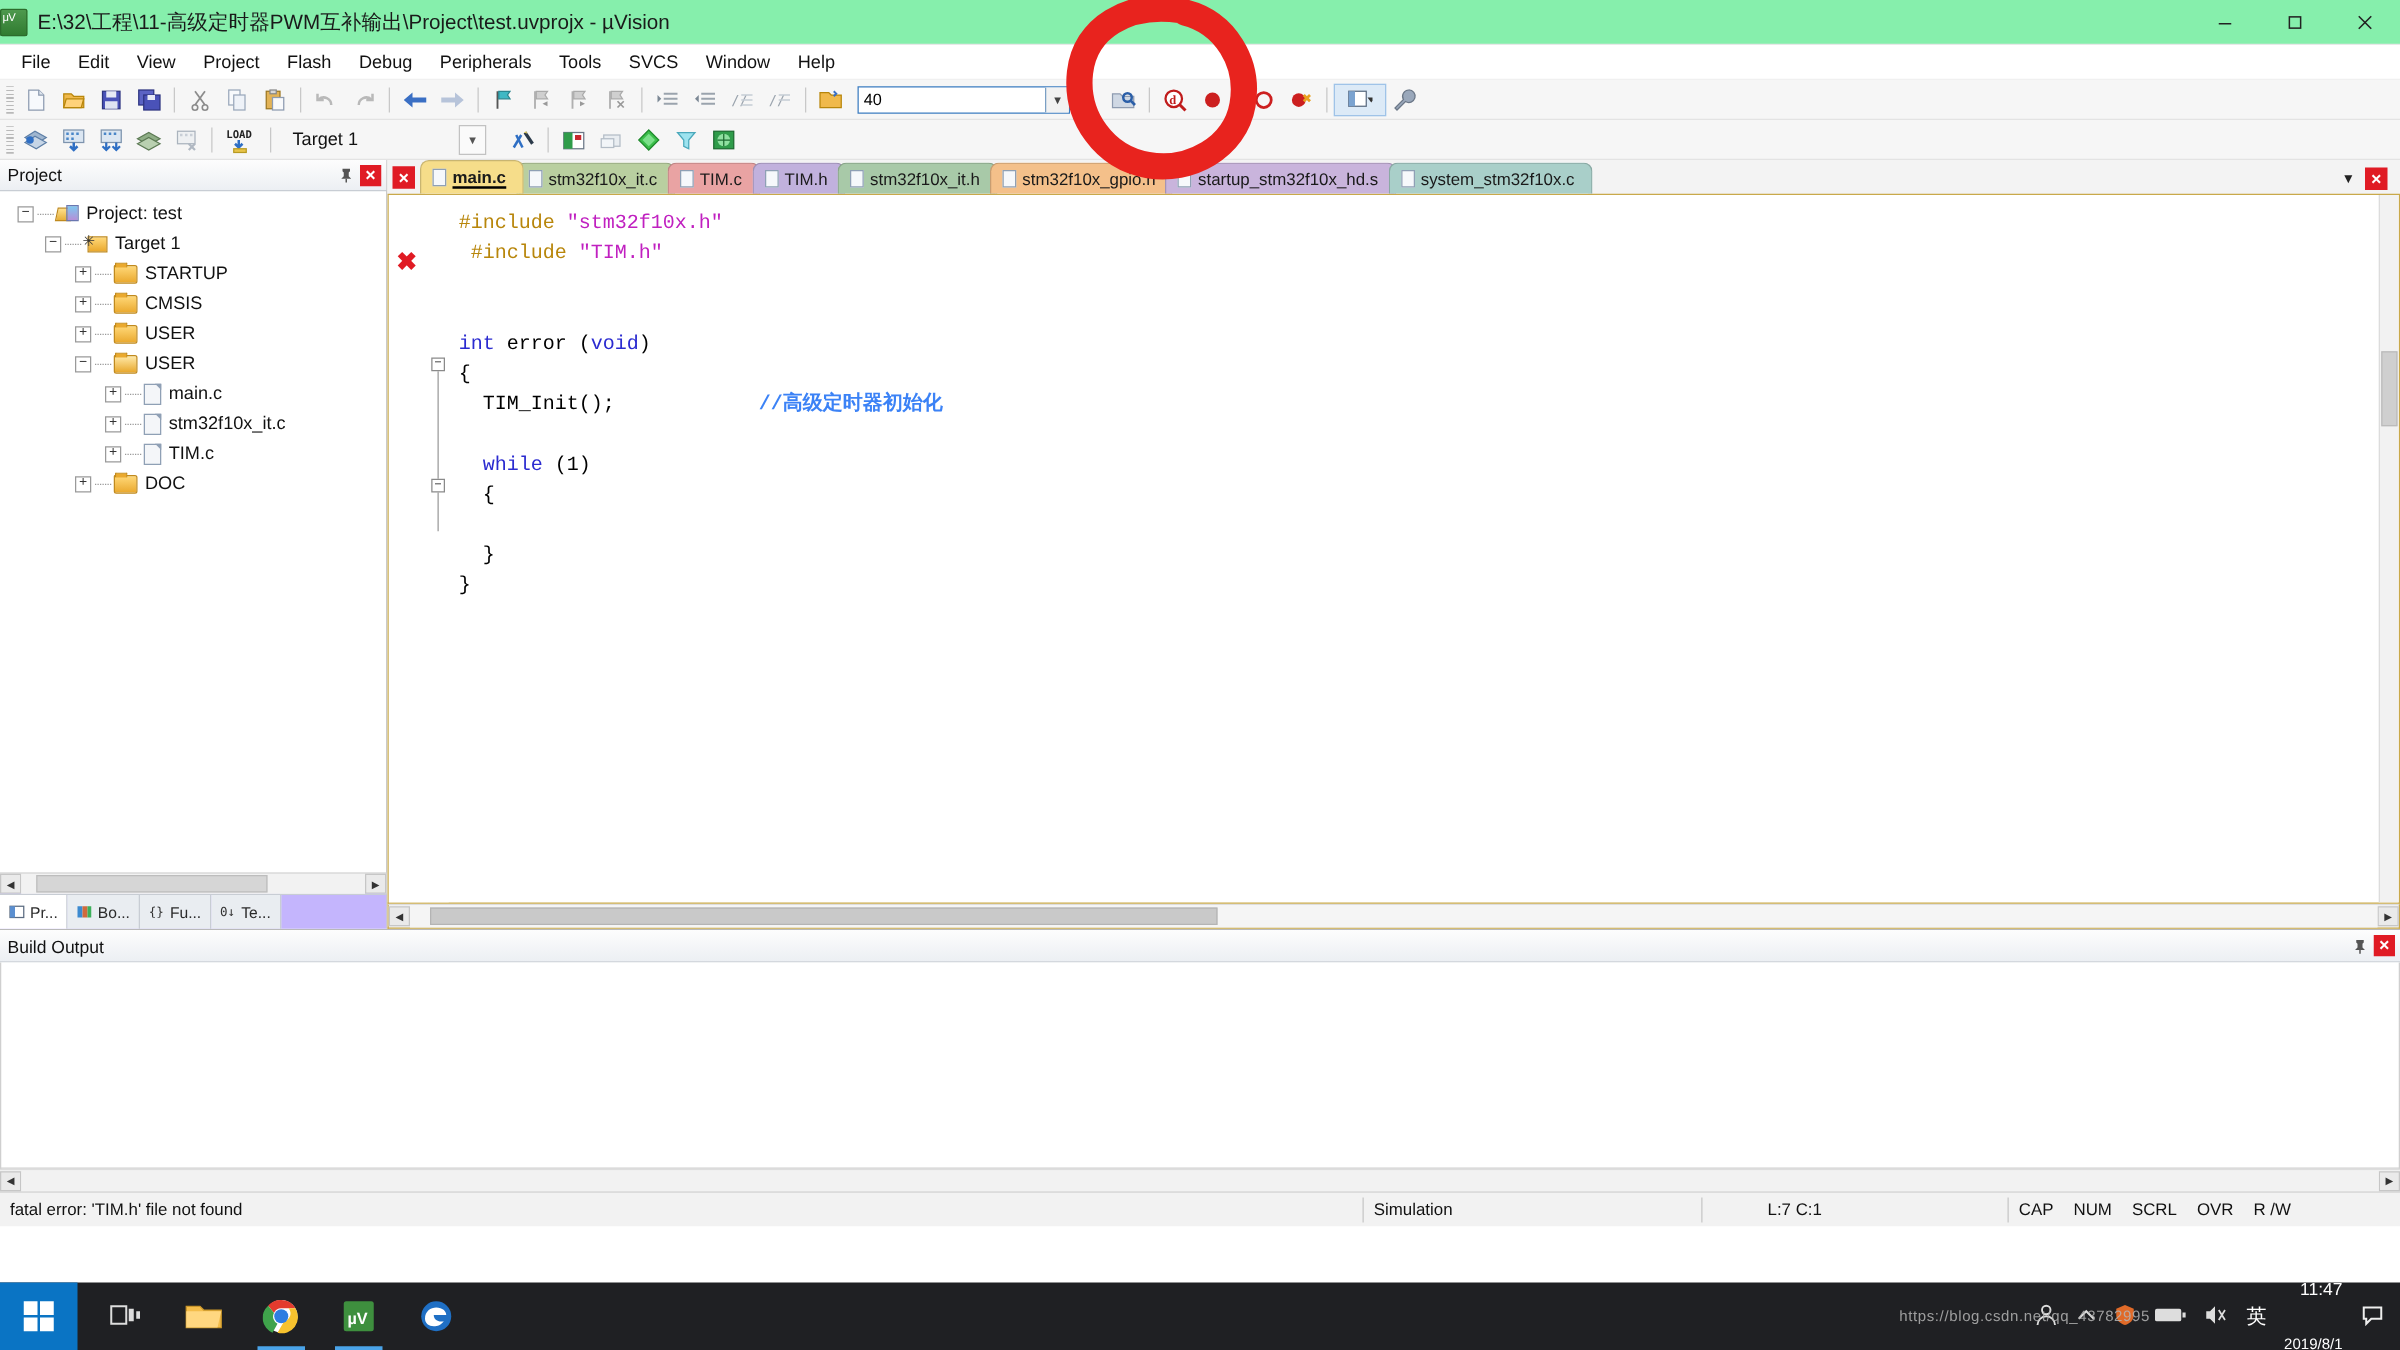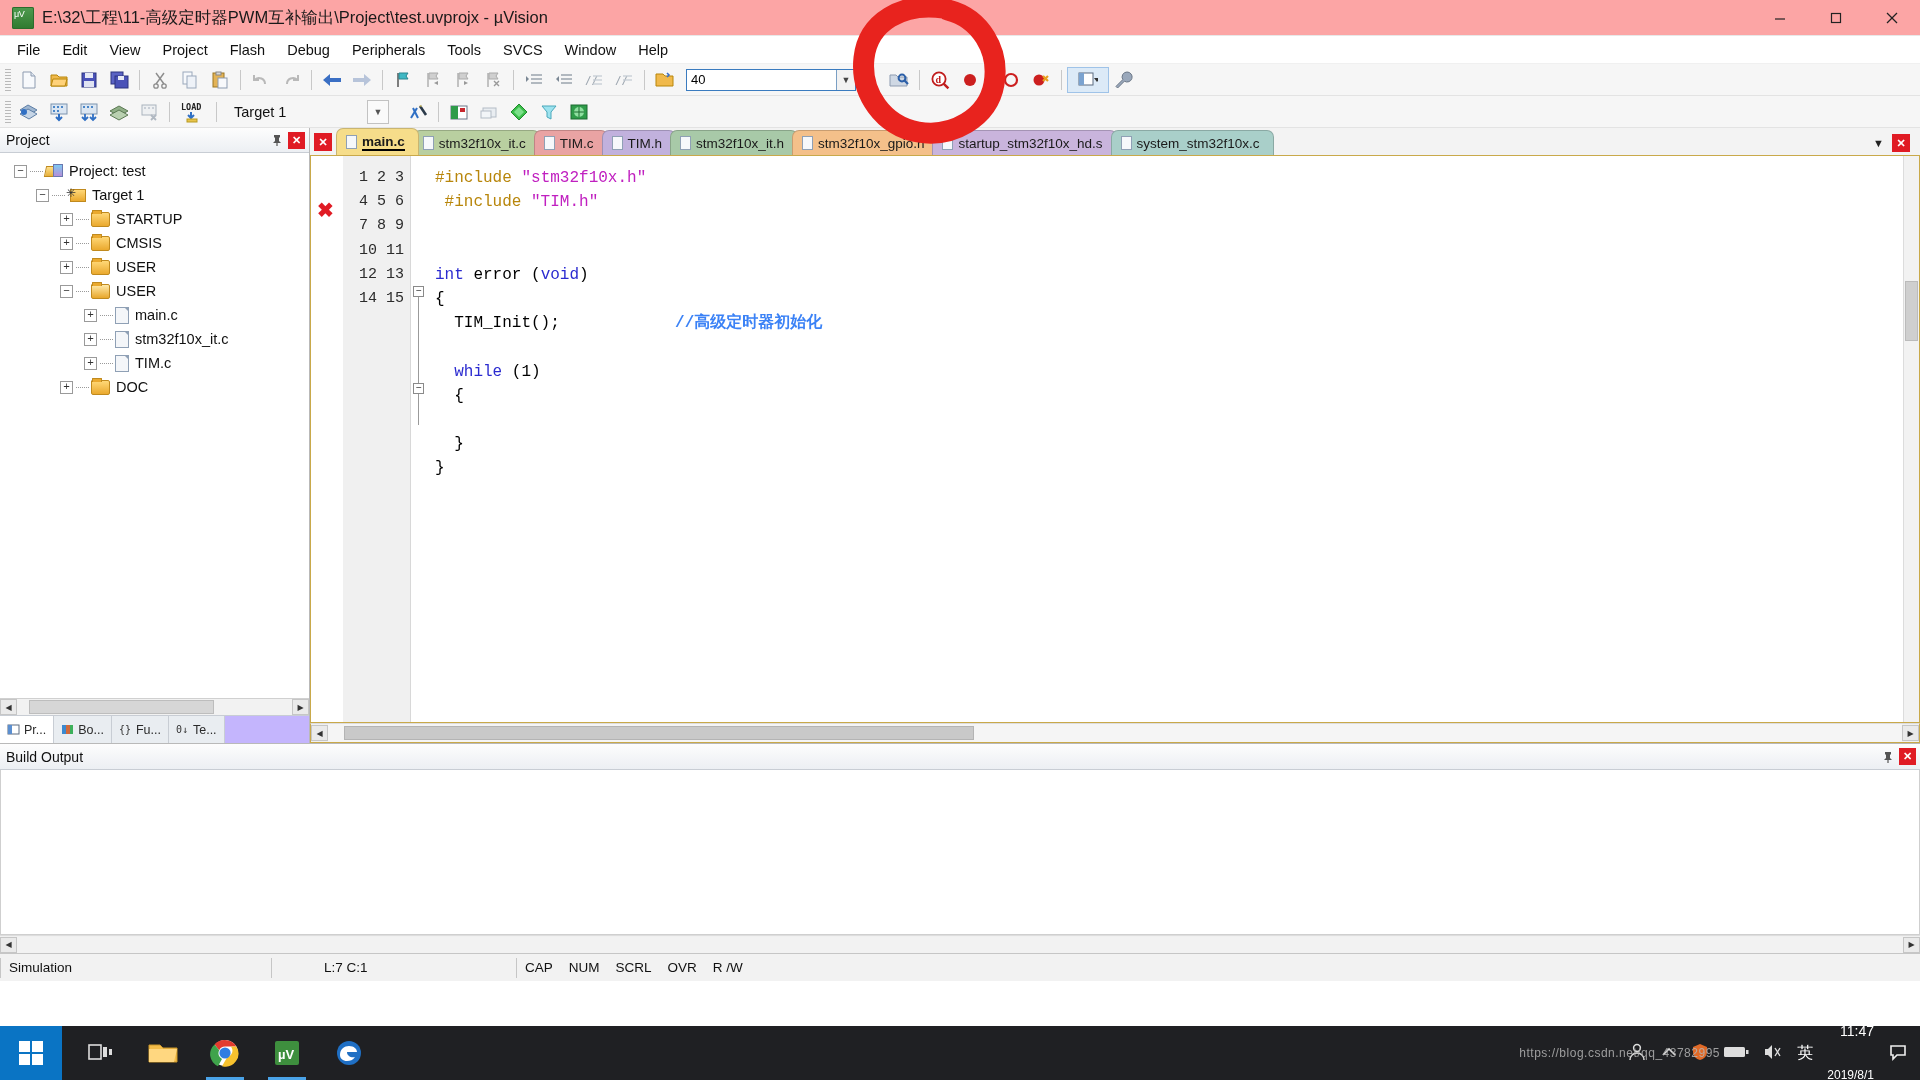--- a/index.html
+++ b/index.html
@@ -8,22 +8,22 @@
     width: 1920px; height: 1080px;
     overflow: hidden;
     font-family: "Liberation Sans", sans-serif;
     background: #ffffff;
   }
   #app { position: relative; width: 1920px; height: 1080px; background:#fff; }
 
   
   .titlebar {
     height: 36px; display:flex; align-items:center;
-    background:#fca5a5; border-bottom:1px solid #e8e8e8;
-    padding-left: 12px;
+    background:#86efac; border-bottom:1px solid #e8e8e8;
+    padding-left: 0;
   }
   .title-icon {
     width:22px; height:22px; margin-right:8px; flex:0 0 auto;
     background: linear-gradient(#4f9a4f,#2f7a2f);
     border-radius:2px; position:relative;
     box-shadow: inset 0 0 0 1px #2c6b2c;
   }
   .title-icon:after{
     content:"\03BCV"; position:absolute; left:2px; top:2px;
     font-size:9px; color:#fff; font-family:"Liberation Sans",sans-serif;
@@ -801,35 +801,20 @@
           <span class="tb-caret">▼</span>
           <span class="tb-x">✕</span>
         </div>
       </div>
 
       <div class="code-wrap">
         <div class="err-gutter">
           <div class="err-mark">✖</div>
         </div>
 
-        <div class="lineno-col"><span>1
-2
-3
-4
-5
-6
-7
-8
-9
-10
-11
-12
-13
-14
-15</span></div>
 
         <div class="fold-col">
           <div class="foldbox" style="top:130px;">−</div>
           <div class="foldline" style="top:141px; height:128px;"></div>
           <div class="foldbox" style="top:227px;">−</div>
         </div>
 
         <div class="code"><span class="pp">#include </span><span class="str">"stm32f10x.h"</span>
 <span class="pp"> #include </span><span class="str">"TIM.h"</span>
 
@@ -876,20 +861,21 @@
     </div>
     <div class="build-body"></div>
     <div class="build-hsb">
       <div class="hsb-arrow">◀</div>
       <div class="hsb-track"></div>
       <div class="hsb-arrow">▶</div>
     </div>
   </div>
 
   <div class="statusbar">
+    <div class="sb-cell" style="width:1090px;">fatal error: 'TIM.h' file not found</div>
     <div class="sb-div"></div>
     <div class="sb-cell" style="width:270px;">Simulation</div>
     <div class="sb-div"></div>
     <div class="sb-cell" style="width:200px;margin-left:44px;">L:7 C:1</div>
     <div class="sb-div"></div>
     <div class="sb-cell">CAP</div>
     <div class="sb-cell">NUM</div>
     <div class="sb-cell">SCRL</div>
     <div class="sb-cell">OVR</div>
     <div class="sb-cell">R /W</div>

